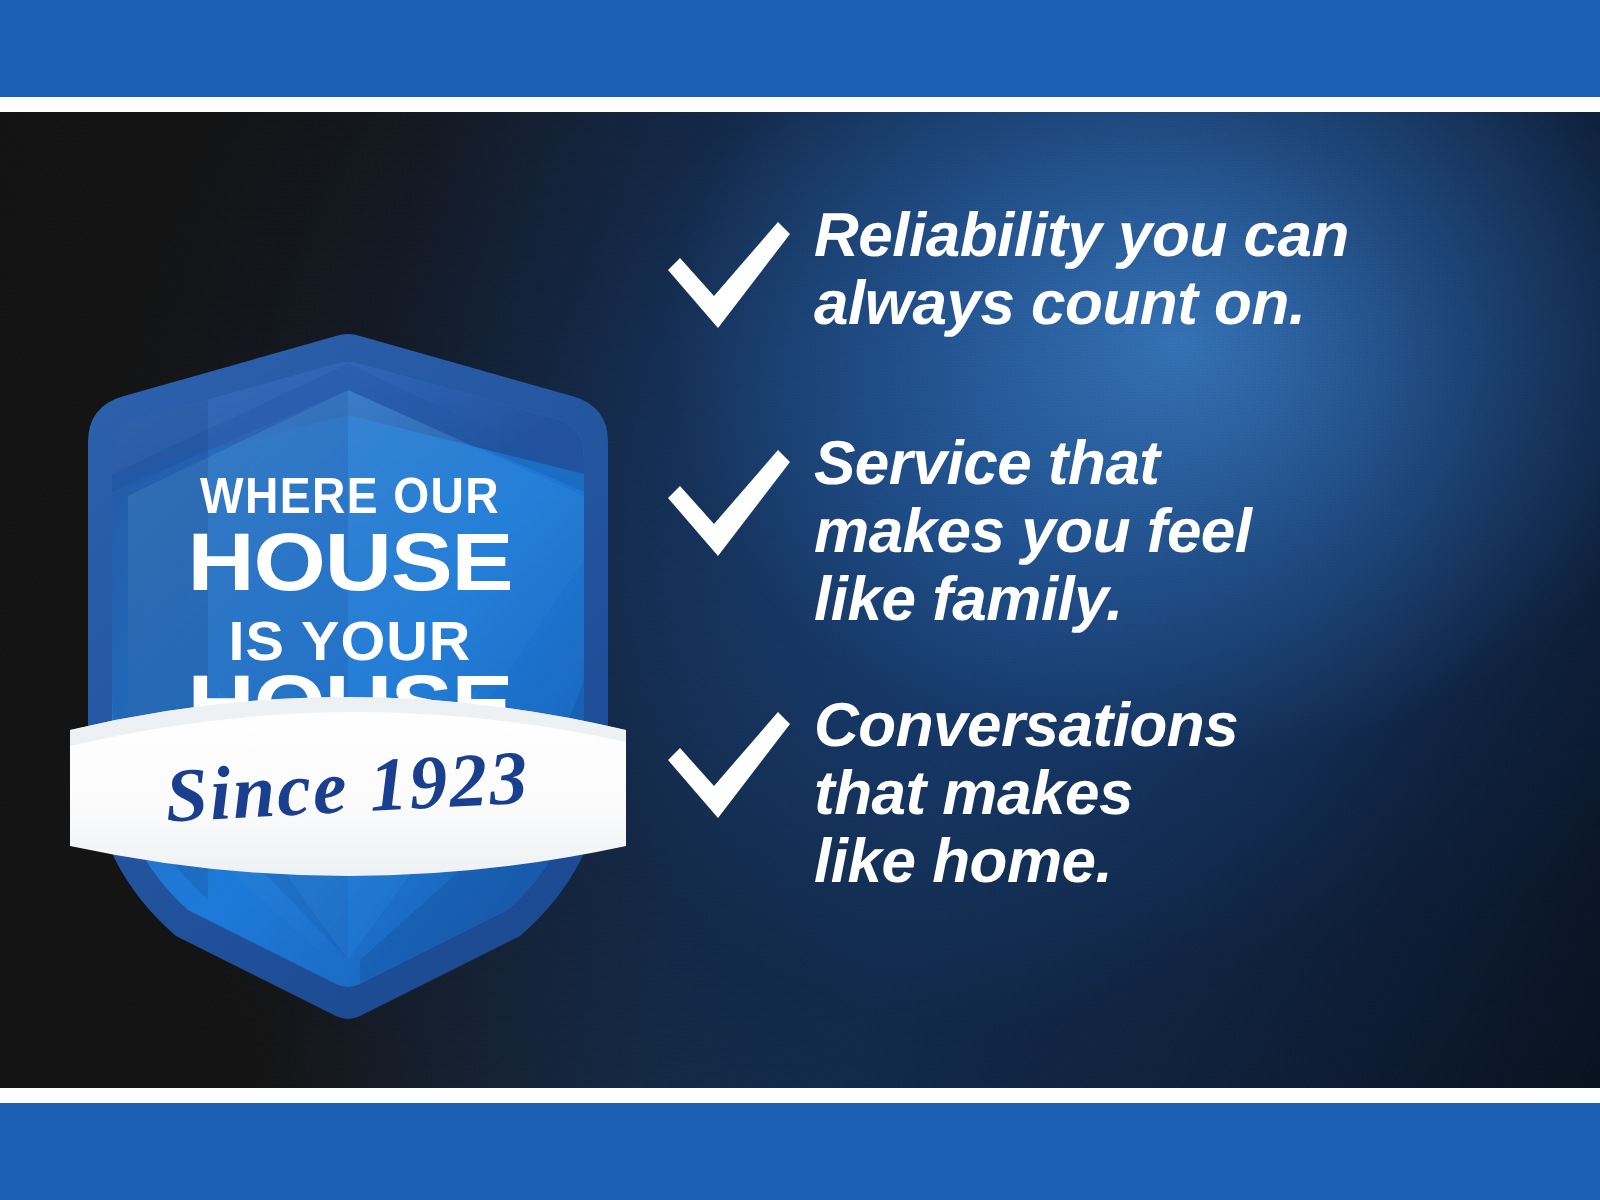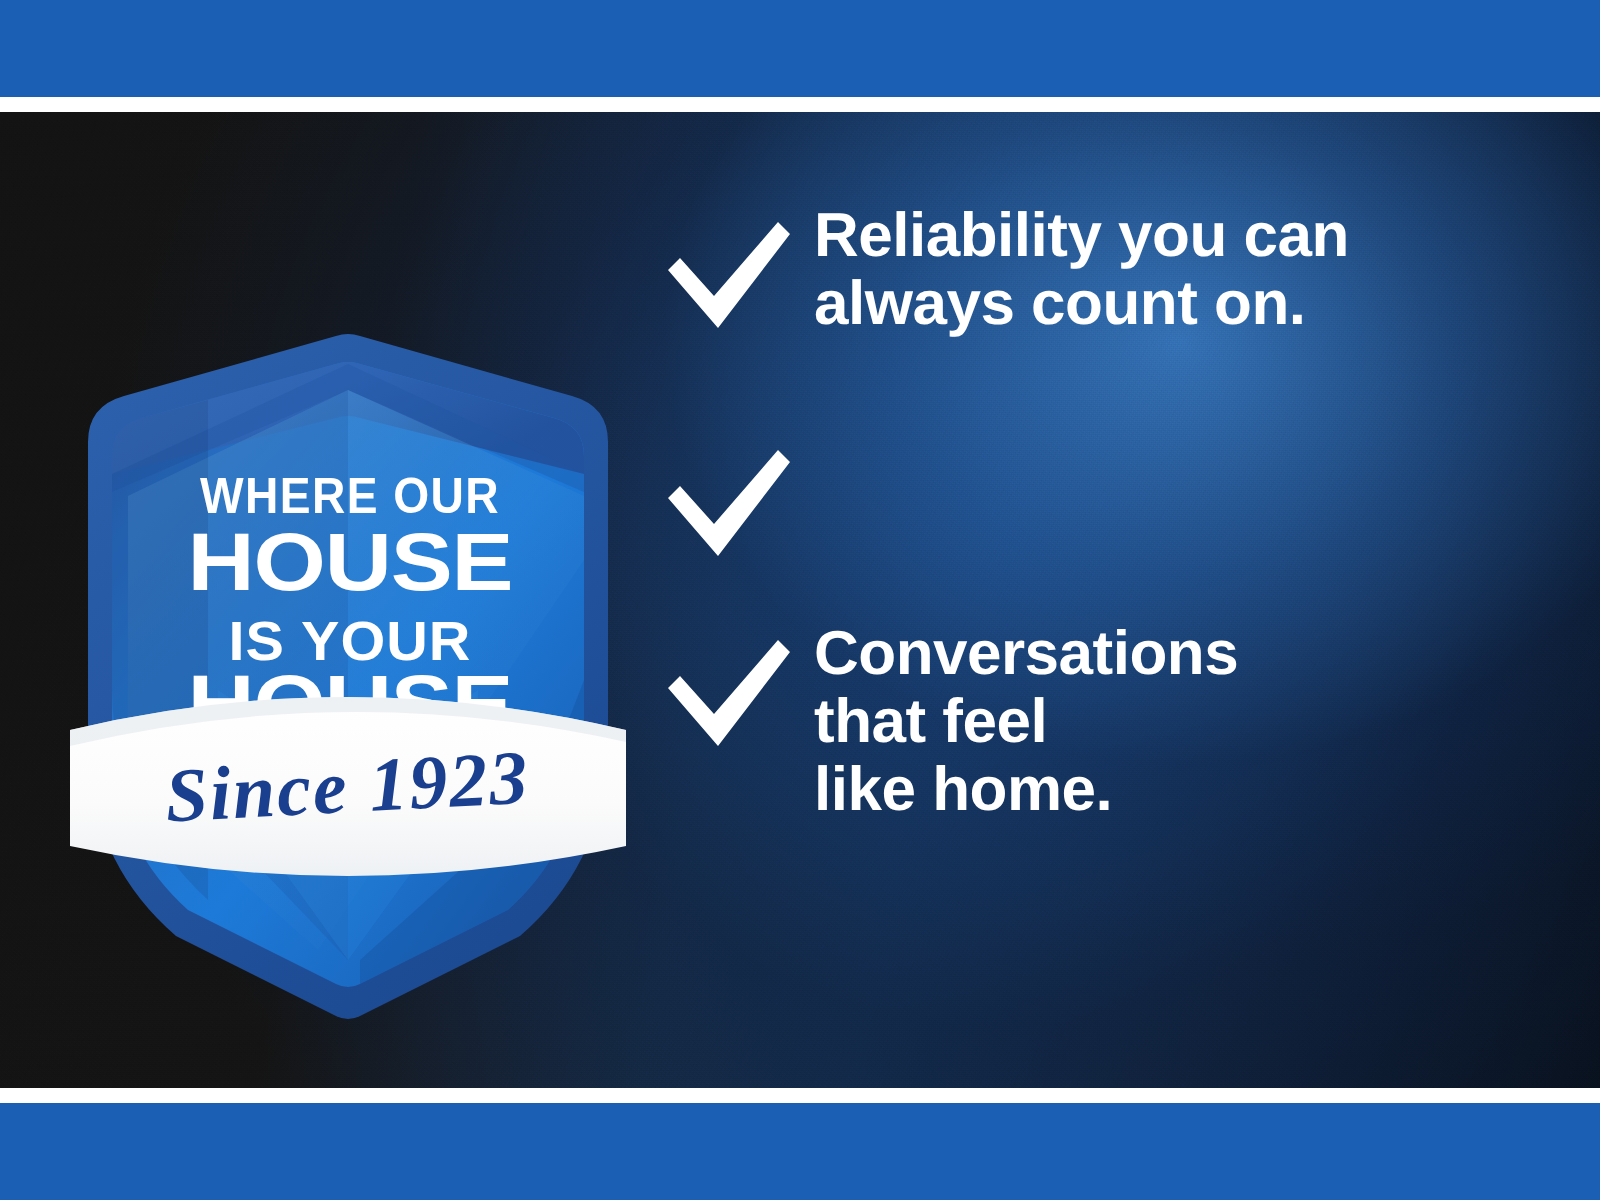--- a/index.html
+++ b/index.html
@@ -116,20 +116,21 @@
 
   .benefit-text {
     color: #ffffff;
     font-family: "Liberation Sans", sans-serif;
     font-weight: bold;
     font-size: 62px;
     line-height: 68px;
     letter-spacing: -0.5px;
     white-space: pre-line;
     text-rendering: geometricPrecision;
+    font-style: italic;
   }
 
   
   .row-1 { margin-top: 0px;  margin-bottom: 92px; }
   .row-2 { margin-bottom: 58px; }
 </style>
 </head>
 <body>
 
 <div class="canvas">
@@ -227,30 +228,33 @@
         <span class="benefit-text">Reliability you can
 always count on.</span>
       </div>
 
       <div class="benefit-row row-2">
         <span class="check">
           <svg viewBox="0 0 132 118" xmlns="http://www.w3.org/2000/svg">
             <path d="M6 54 L18 42 L52 80 L116 6 L128 18 L56 112 Z" fill="#ffffff"></path>
           </svg>
         </span>
+        <span class="benefit-text">Service that
+makes you feel
+like family.</span>
       </div>
 
       <div class="benefit-row row-3">
         <span class="check">
           <svg viewBox="0 0 132 118" xmlns="http://www.w3.org/2000/svg">
             <path d="M6 54 L18 42 L52 80 L116 6 L128 18 L56 112 Z" fill="#ffffff"></path>
           </svg>
         </span>
         <span class="benefit-text">Conversations
-that feel
+that makes
 like home.</span>
       </div>
 
     </div>
   </div>
 
   <div class="bar-gap gap-bottom"></div>
   <div class="bar bar-bottom"></div>
 
 </div>

